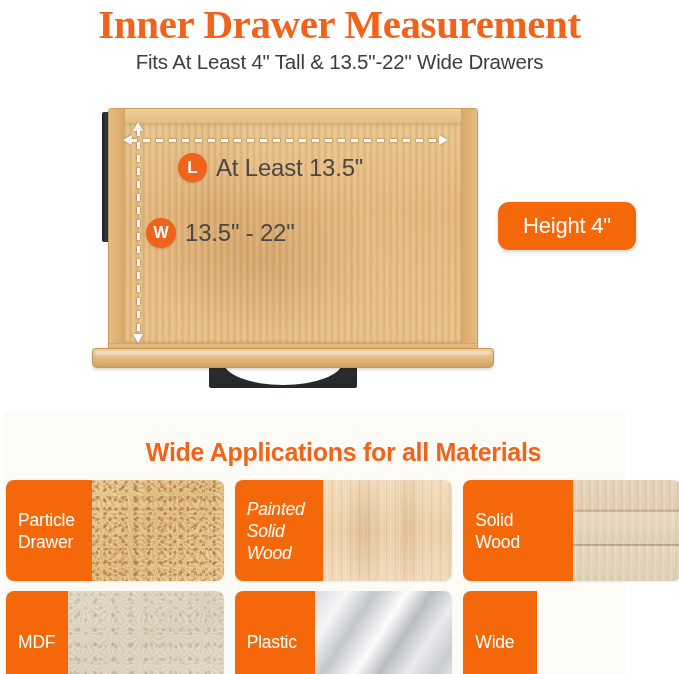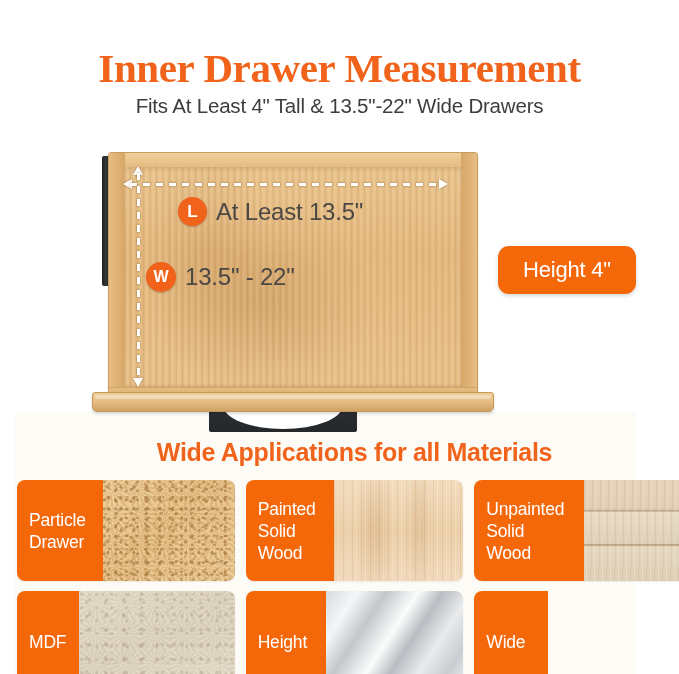--- a/index.html
+++ b/index.html
@@ -22,21 +22,20 @@
     background: #ffffff;
   }
 
   
   .top-section {
     position: absolute;
     left: 0; top: 0;
     width: 679px;
     height: 412px;
     background: #ffffff;
-    margin-top: 44px;
   }
 
   .title {
     position: absolute;
     left: 0; top: 0px;
     width: 679px;
     text-align: center;
     font-family: "Liberation Serif", "DejaVu Serif", serif;
     font-weight: bold;
     font-size: 41px;
@@ -302,21 +301,21 @@
     line-height: 48px;
     text-align: center;
     letter-spacing: -0.2px;
     box-shadow: 0 2px 4px rgba(0,0,0,.16);
     z-index: 8;
   }
 
   
   .bottom-section {
     position: absolute;
-    left: 15px;
+    left: 4px;
     top: 412px;
     width: 621px;
     height: 262px;
     background: #FDFBF6;
   }
   .section-title {
     position: absolute;
     left: 0; top: 24px;
     width: 679px;
     text-align: center;
@@ -365,21 +364,21 @@
     z-index: 2;
   }
   .mat-label span { display: block; }
   .mat-swatch {
     flex: 1 1 auto;
     position: relative;
   }
 
   
   .w-particle  .mat-label { width: 86px; }
-  .w-painted   .mat-label { width: 88px; }
+  .w-painted   .mat-label { width: 88px; font-style: italic; }
   .w-unpainted .mat-label { width: 110px; }
   .w-mdf       .mat-label { width: 62px; }
   .w-plastic   .mat-label { width: 80px; }
   .w-metal     .mat-label { width: 74px; }
 
   
   .tex-particle {
     background:
       radial-gradient(circle at 12% 20%, rgba(160,110,50,.55) 0 1.2px, rgba(0,0,0,0) 1.6px),
       radial-gradient(circle at 38% 62%, rgba(150,100,45,.5) 0 1.4px, rgba(0,0,0,0) 1.8px),
@@ -517,37 +516,36 @@
         <div class="mat-label">
           <span>Painted</span>
           <span>Solid</span>
           <span>Wood</span>
         </div>
         <div class="mat-swatch tex-painted-wood"></div>
       </div>
 
       <div class="mat-card w-unpainted">
         <div class="mat-label">
-          <span>Unpainted</span>
           <span>Solid</span>
           <span>Wood</span>
         </div>
         <div class="mat-swatch tex-unpainted-wood"></div>
       </div>
 
       <div class="mat-card w-mdf">
         <div class="mat-label">
           <span>MDF</span>
         </div>
         <div class="mat-swatch tex-mdf"></div>
       </div>
 
       <div class="mat-card w-plastic">
         <div class="mat-label">
-          <span>Height</span>
+          <span>Plastic</span>
         </div>
         <div class="mat-swatch tex-plastic"></div>
       </div>
 
       <div class="mat-card w-metal">
         <div class="mat-label">
           <span>Wide</span>
         </div>
         <div class="mat-swatch tex-metal"></div>
       </div>

